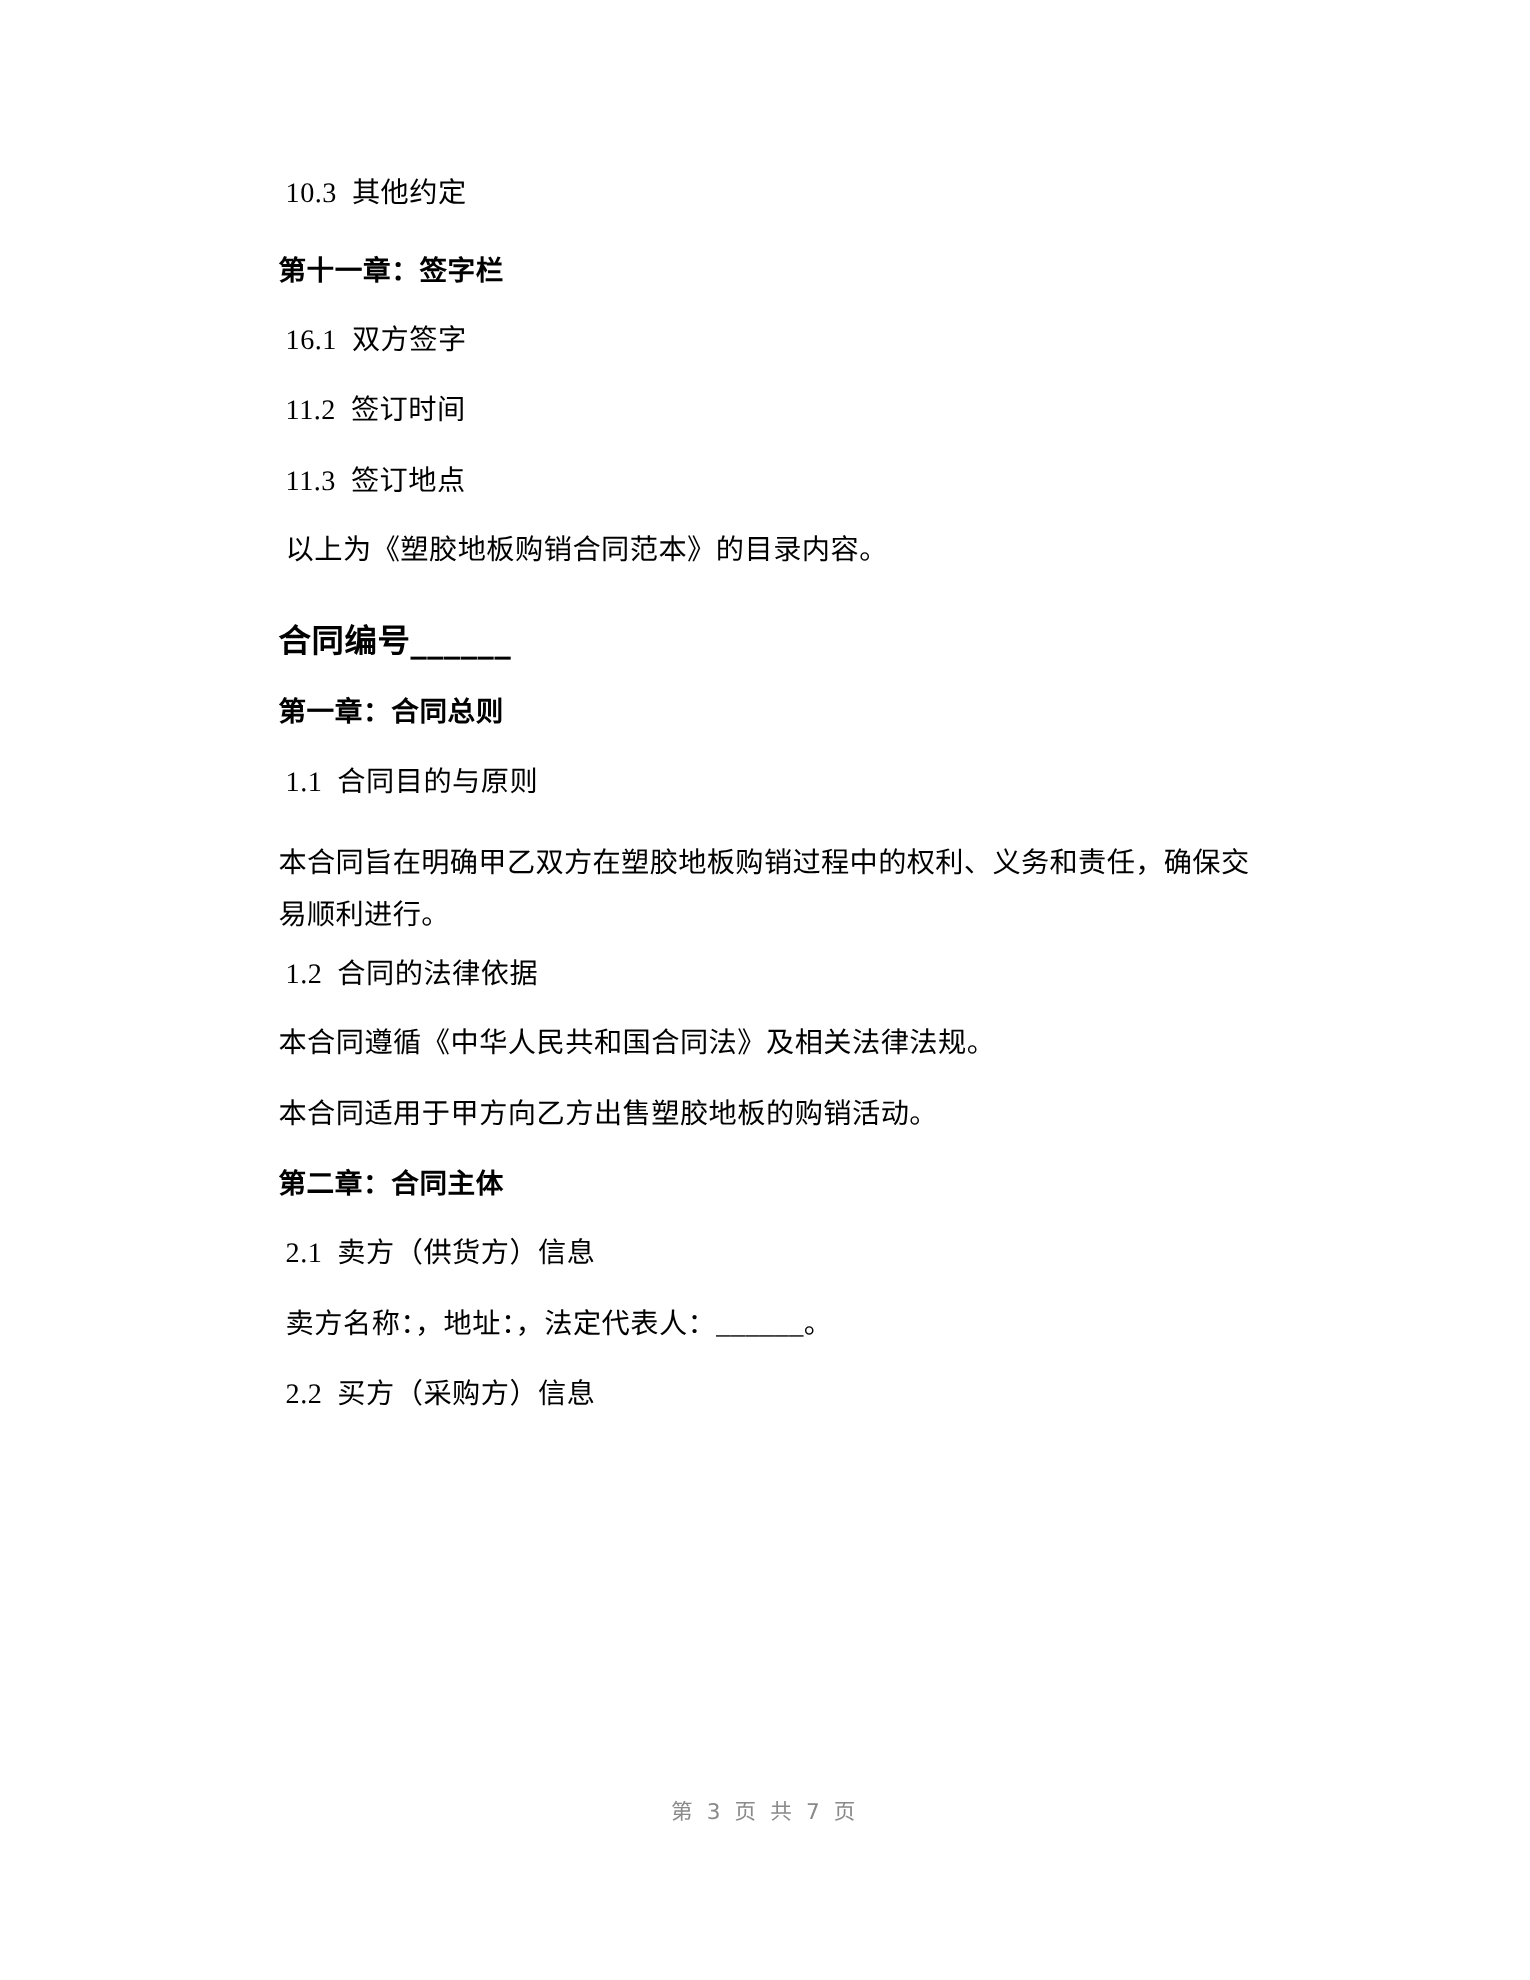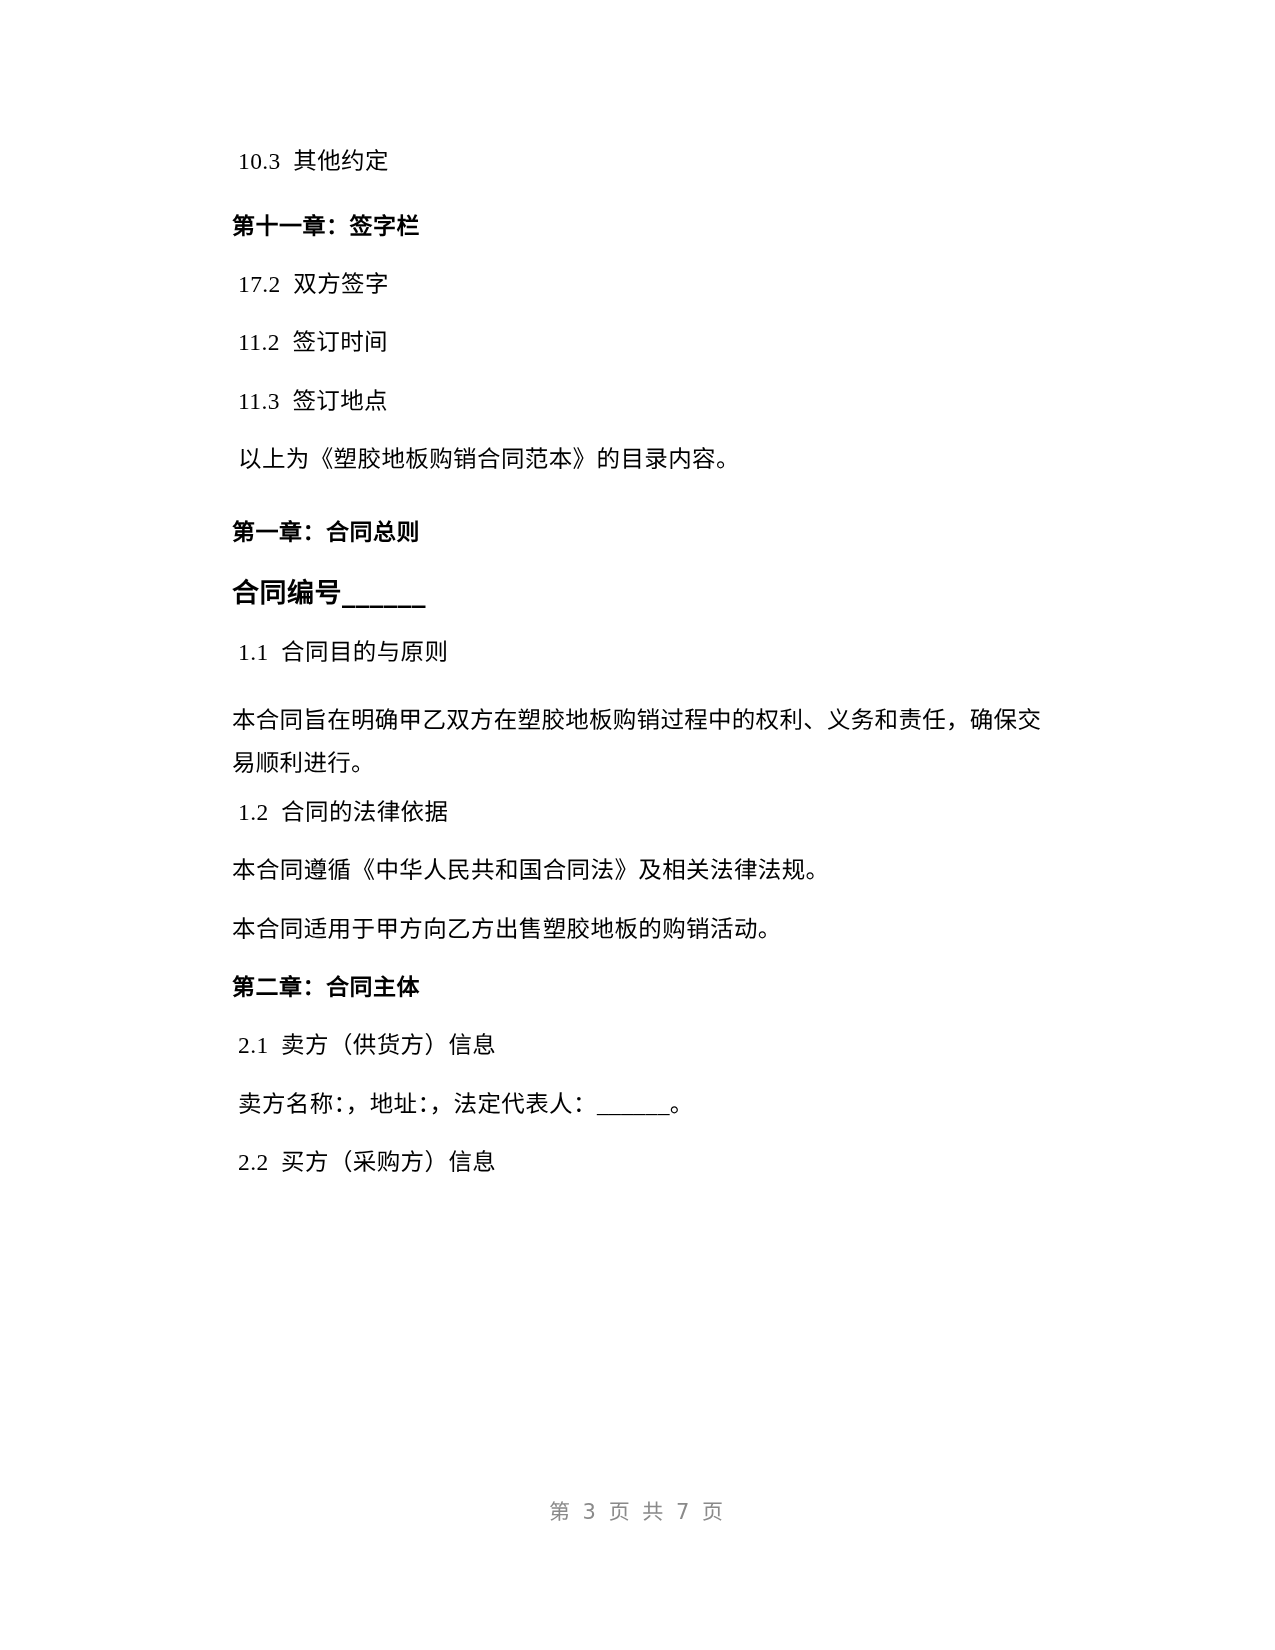--- a/index.html
+++ b/index.html
@@ -61,46 +61,46 @@
   }
   .spacer-sm { height: 6px; }
   .spacer-md { height: 14px; }
   .footer {
     position: absolute;
     left: 0;
     right: 0;
     top: 1495px;
     text-align: center;
     color: #8a8a8a;
-    font-size: 21px;
+    font-size: 18px;
     font-family: "DejaVu Sans", "Liberation Sans", sans-serif;
     letter-spacing: 3px;
   }
 </style>
 </head>
 <body>
 
 <div class="page">
 
   <div class="content">
 
     <p class="line indent">10.3  其他约定</p>
 
     <div class="spacer-sm"></div>
     <p class="line heading noindent">第十一章：签字栏</p>
 
-    <p class="line indent">17.2  双方签字</p>
+    <p class="line indent">16.1  双方签字</p>
     <p class="line indent">11.2  签订时间</p>
     <p class="line indent">11.3  签订地点</p>
     <p class="line indent">以上为《塑胶地板购销合同范本》的目录内容。</p>
 
     <div class="spacer-md"></div>
+    <p class="line bigheading noindent">合同编号______</p>
+
     <p class="line heading noindent">第一章：合同总则</p>
-
-    <p class="line bigheading noindent">合同编号______</p>
 
     <p class="line indent">1.1  合同目的与原则</p>
     <p class="para para-wide noindent">本合同旨在明确甲乙双方在塑胶地板购销过程中的权利、义务和责任，确保交易顺利进行。</p>
 
     <p class="line indent">1.2  合同的法律依据</p>
     <p class="line noindent">本合同遵循《中华人民共和国合同法》及相关法律法规。</p>
 
     <p class="line noindent">本合同适用于甲方向乙方出售塑胶地板的购销活动。</p>
 
     <p class="line heading noindent">第二章：合同主体</p>

